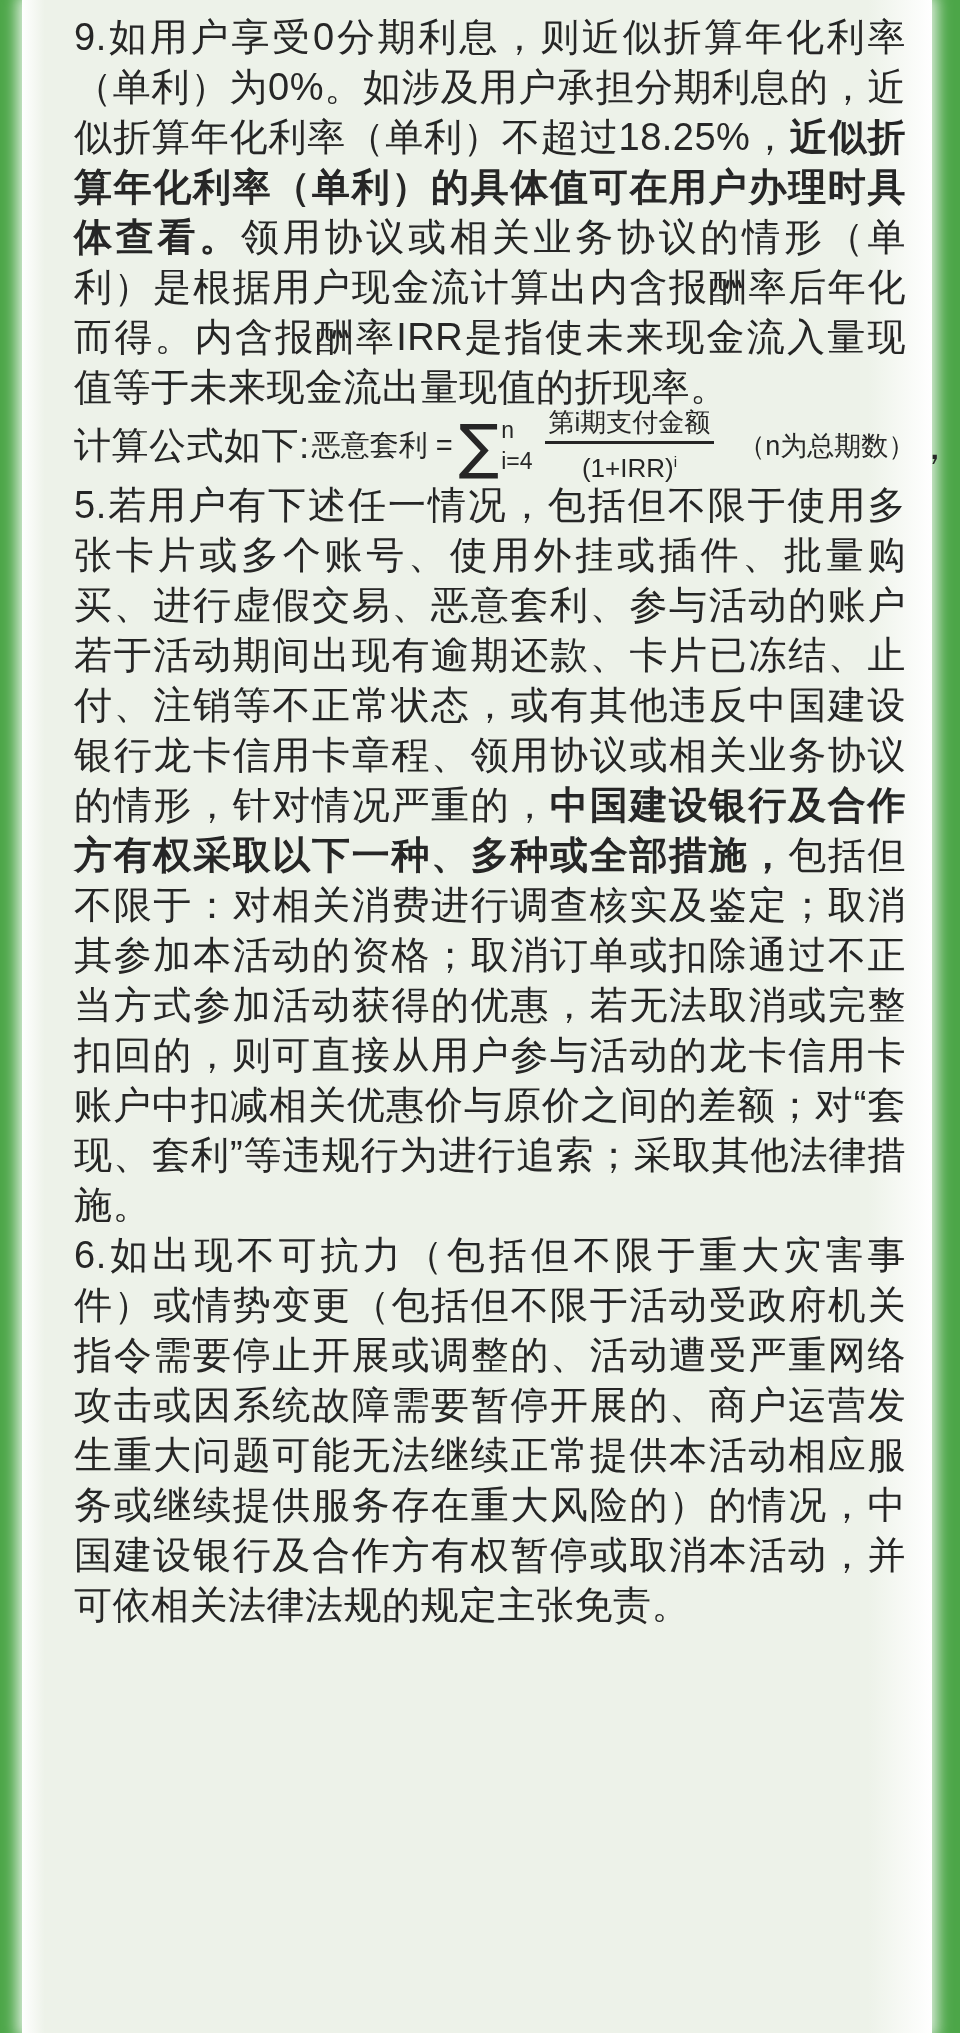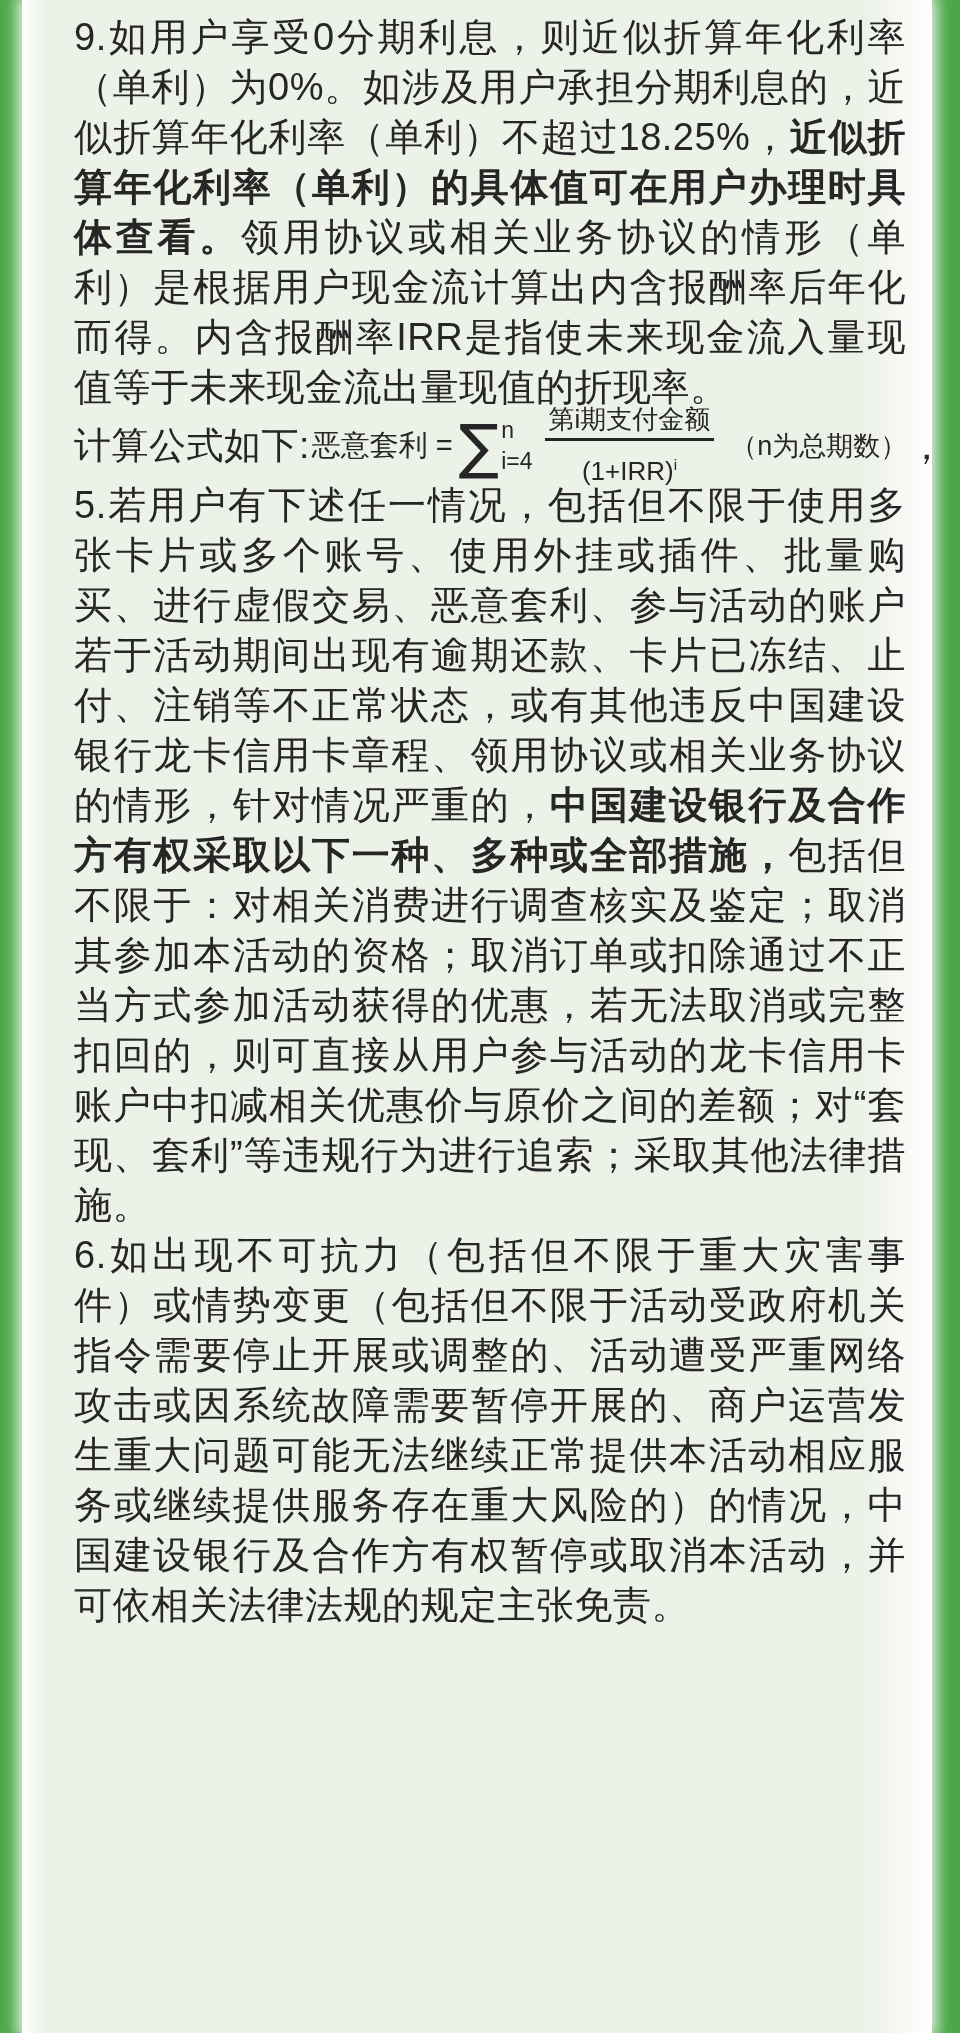--- a/index.html
+++ b/index.html
@@ -67,27 +67,27 @@
     line-height:1;
     padding:3px 0 3px 2px;
     box-sizing:border-box;
   }
   .frac{
     display:inline-flex;
     flex-direction:column;
     align-items:center;
     font-size:26px;
     line-height:1.15;
-    margin:0 4px 0 12px;
+    margin:0 12px 0 12px;
   }
   .frac .num{
     padding:0 4px 3px;
     border-bottom:3px solid var(--text-color);
   }
-  .frac .den{padding-top:16px;}
+  .frac .den{padding-top:10px;}
   .frac sup{font-size:15px;vertical-align:super;line-height:0;}
   .f-suffix{font-size:27px;margin-left:12px;}
   .f-comma{font-size:38px;}
 </style>
 </head>
 <body>
 
 <div class="page">
   <div class="content">
 

